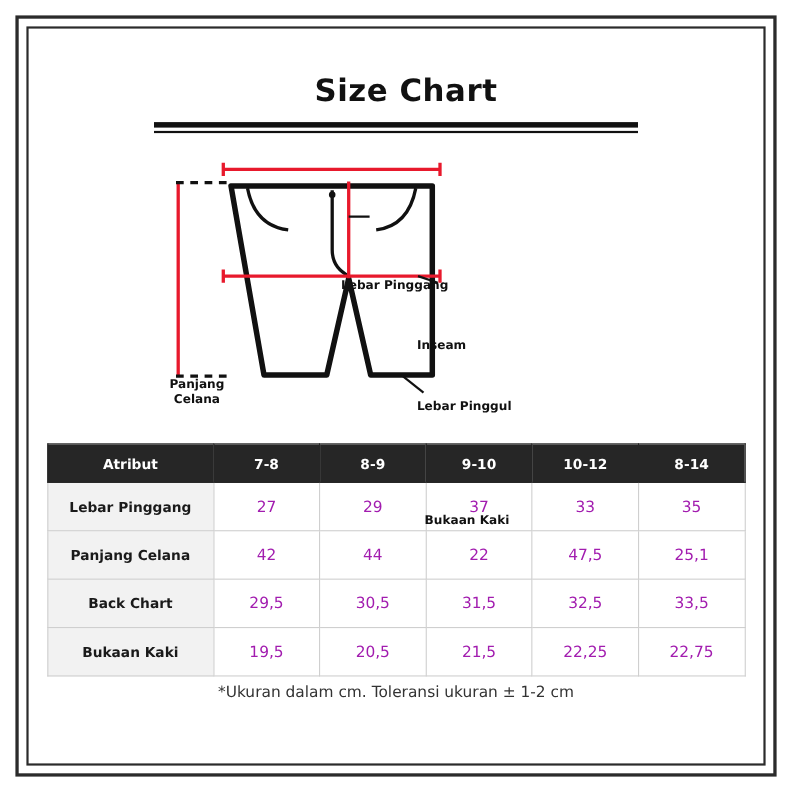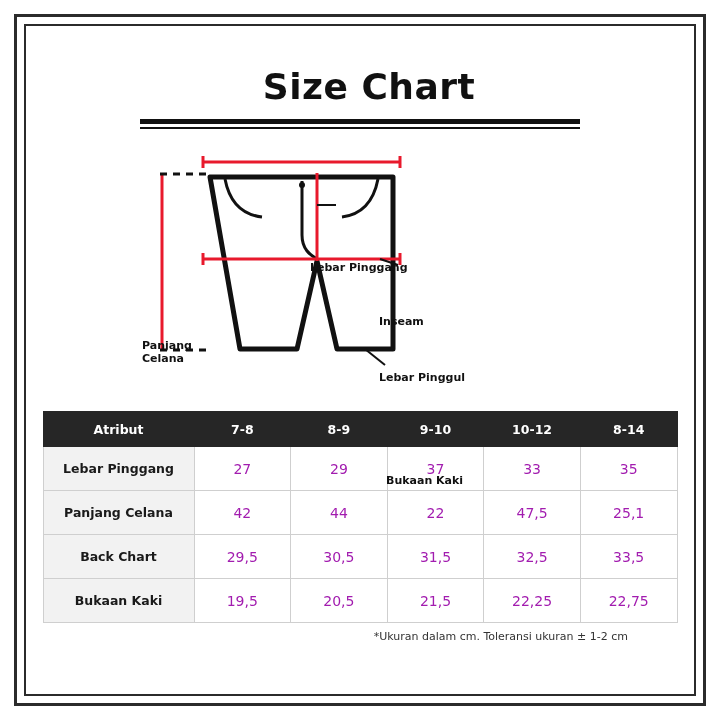--- a/index.html
+++ b/index.html
@@ -43,21 +43,21 @@
     position: absolute;
     left: 24px;
     top: 24px;
     right: 24px;
     bottom: 24px;
     box-sizing: border-box;
   }
 
   .title {
     text-align: center;
-    font-size: 36px;
+    font-size: 28px;
     font-weight: bold;
     letter-spacing: 0.5px;
     color: #111111;
     margin-top: 42px;
     font-family: "DejaVu Sans", sans-serif;
     padding-left: 18px;
   }
   .title-rules {
     width: 440px;
     margin: 12px auto 0 auto;
@@ -89,21 +89,21 @@
     position: absolute;
     font-size: 11px;
     font-weight: bold;
     color: #111111;
     font-family: "DejaVu Sans", sans-serif;
     white-space: pre-line;
   }
   .lbl-waist { left: 286px; top: 118px; }
   .lbl-inseam { left: 355px; top: 172px; }
   .lbl-hip { left: 355px; top: 228px; }
-  .lbl-length { left: 118px; top: 196px; width: 74px; }
+  .lbl-length { left: 118px; top: 208px; text-align: center; width: 74px; }
   .lbl-leg { left: 362px; top: 331px; }
 
   table.size-table {
     border-collapse: collapse;
     margin: 6px auto 0 auto;
     width: 635px;
     table-layout: fixed;
   }
   table.size-table th,
   table.size-table td {
@@ -127,24 +127,24 @@
   }
   table.size-table tbody tr td:first-child {
     background: #f2f2f2;
     font-weight: bold;
     color: #1a1a1a;
     font-size: 12.5px;
   }
   .footnote {
     width: 536px;
     margin: 7px auto 0 auto;
-    font-size: 11px;
+    font-size: 14px;
     color: #333333;
     font-family: "DejaVu Sans", sans-serif;
-    text-align: right;
+    text-align: center;
   }
 </style>
 </head>
 <body>
 
 <div class="page">
   <div class="frame-outer"></div>
   <div class="frame-inner"></div>
 
   <div class="content">

